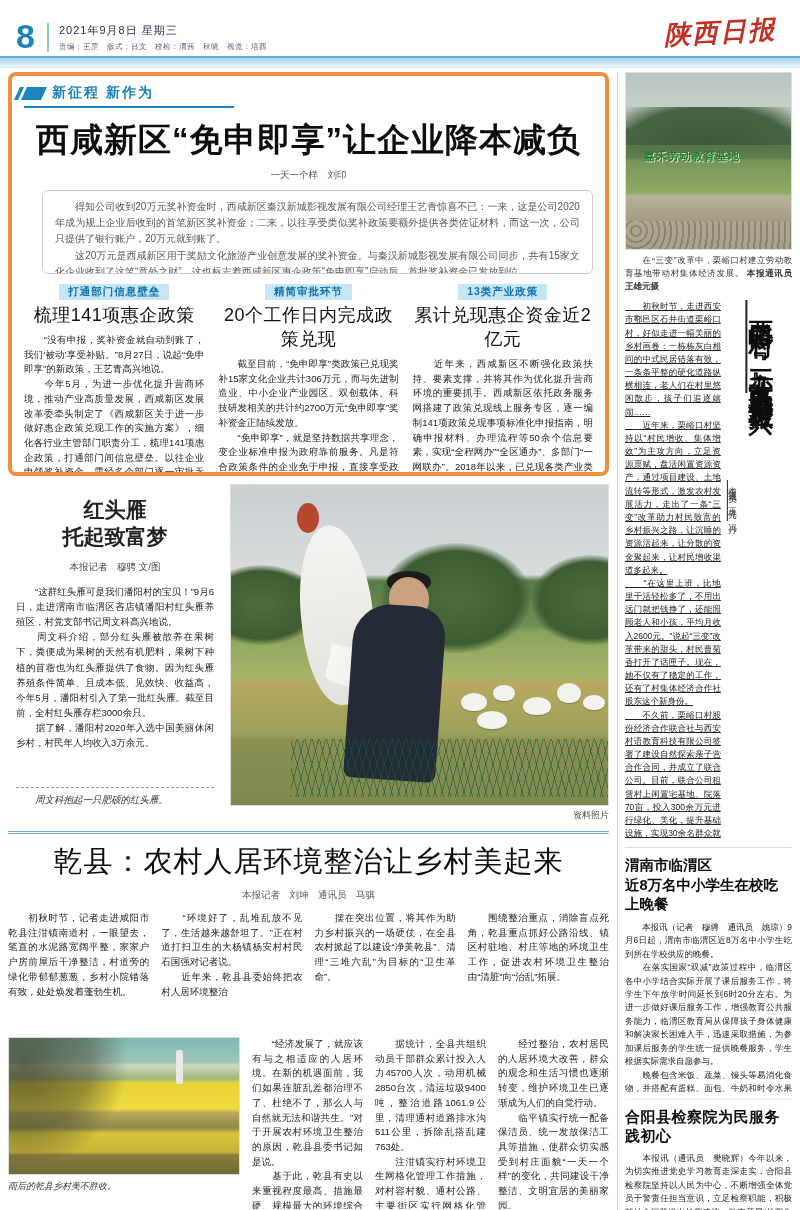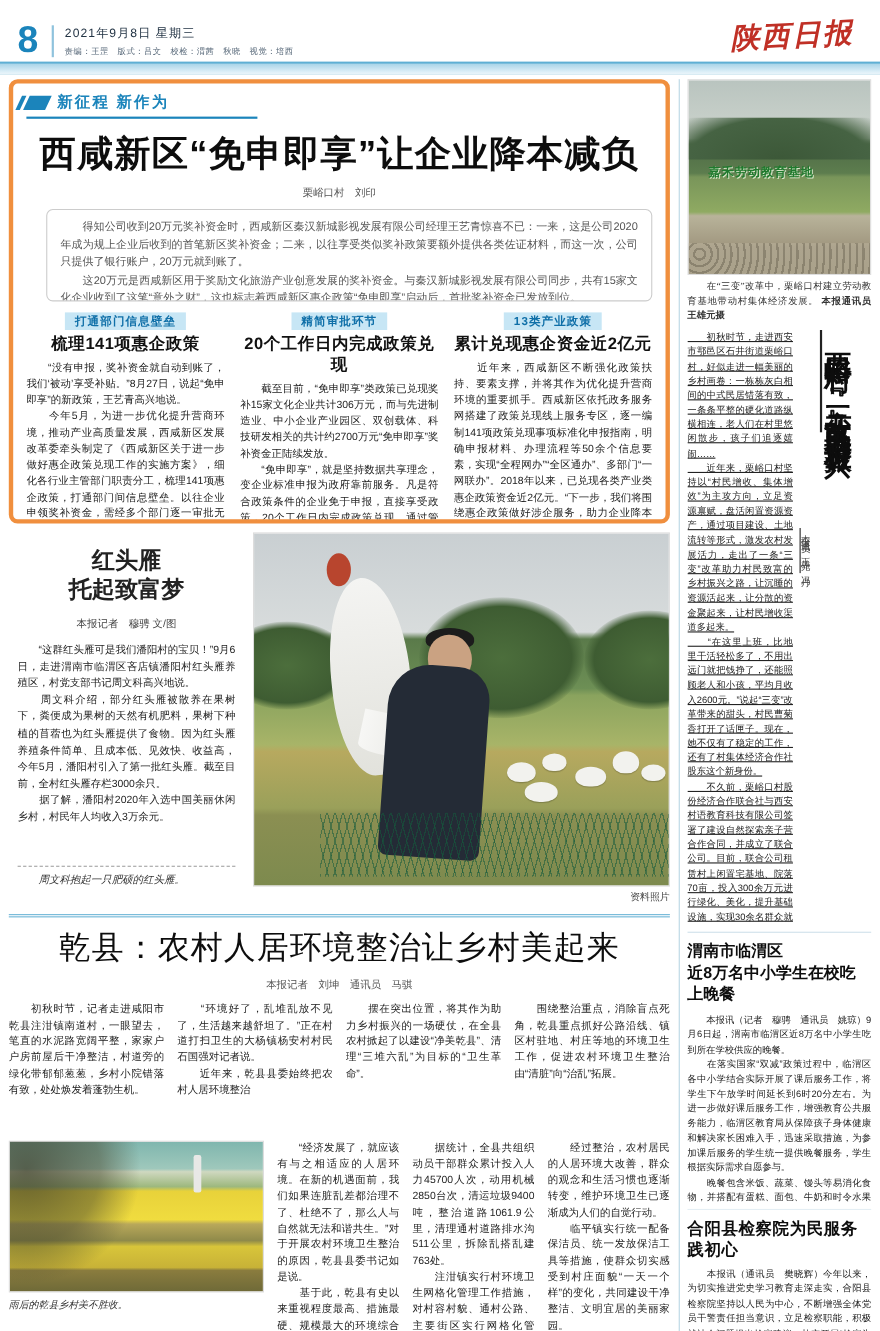--- a/index.html
+++ b/index.html
@@ -35,21 +35,21 @@
   .kicker-icon::after { content:""; position:absolute; left:-7px; top:0; width:4px; height:13px; background:#1b84bb; }
   .kicker-text { font-size:14px; font-weight:bold; color:#1b84bb; letter-spacing:2px; }
   .featured h1 { font-size:33px; font-weight:900; color:#0d0d0d; text-align:center; letter-spacing:1px; margin:10px 0 6px 0; }
   .featured .byline { text-align:center; font-size:9.5px; color:#555; margin-bottom:8px; }
   .leadbox { border:1px solid #ccc; border-radius:6px; padding:8px 12px; font-size:10px; color:#555;
     line-height:1.62; white-space:pre-line; text-align:justify; height:84px; overflow:hidden;margin-left:18px; }
   .fcols { display:flex; gap:14px; margin-top:10px; }
   .fcol { flex:1; min-width:0; }
   .tag { display:block; margin:0 auto 3px auto; width:max-content; max-width:100%; background:#c7e6f5; color:#0f6fa8;
     font-size:10.5px; font-weight:bold; padding:1px 9px; letter-spacing:1px; }
-  .subhead { text-align:center; font-size:15px; font-weight:bold; color:#111; margin-bottom:6px; letter-spacing:0.5px; }
+  .subhead { text-align:center; font-size:18px; font-weight:normal; color:#111; margin-bottom:6px; letter-spacing:0.5px; }
   .ftext { font-size:9.5px; line-height:1.55; color:#222; text-align:justify; white-space:pre-line; height:150px; overflow:hidden; }
 
   
   .middle { display:flex; gap:10px; margin-top:8px; height:350px; border-bottom:3px double #6db5d6; padding-bottom:6px; }
   .goose-left { width:212px; padding:4px 6px 0 8px; }
   .goose-left h2 { font-size:21px; font-weight:900; text-align:center; line-height:1.3; white-space:pre-line; margin:8px 0 10px 0; }
   .goose-left .byline { text-align:center; font-size:9.5px; color:#444; margin-bottom:10px; }
   .gtext { font-size:9.5px; line-height:1.6; text-align:justify; white-space:pre-line; height:195px; overflow:hidden; }
   .dashes { border-top:1px dashed #999; margin:8px 0 6px 0; }
   .gcaption { font-family:"Liberation Serif","DejaVu Serif",serif; font-style:italic; font-size:9.5px; color:#333; white-space:pre-line; }
@@ -149,21 +149,21 @@
   <div class="content">
 
     <div class="left-col">
 
       <section class="featured">
         <div class="kicker-row">
           <span class="kicker-icon"></span>
           <span class="kicker-text">新征程 新作为</span>
         </div>
         <h1>西咸新区“免申即享”让企业降本减负</h1>
-        <div class="byline">栗峪口村　刘印</div>
+        <div class="byline">一天一个样　刘印</div>
         <div class="leadbox">　　得知公司收到20万元奖补资金时，西咸新区秦汉新城影视发展有限公司经理王艺青惊喜不已：一来，这是公司2020年成为规上企业后收到的首笔新区奖补资金；二来，以往享受类似奖补政策要额外提供各类佐证材料，而这一次，公司只提供了银行账户，20万元就到账了。
 　　这20万元是西咸新区用于奖励文化旅游产业创意发展的奖补资金。与秦汉新城影视发展有限公司同步，共有15家文化企业收到了这笔“意外之财”，这也标志着西咸新区惠企政策“免申即享”启动后，首批奖补资金已发放到位。</div>
         <div class="fcols">
           <div class="fcol">
             <span class="tag">打通部门信息壁垒</span>
             <div class="subhead">梳理141项惠企政策</div>
             <div class="ftext">　　“没有申报，奖补资金就自动到账了，我们‘被动’享受补贴。”8月27日，说起“免申即享”的新政策，王艺青高兴地说。
 　　今年5月，为进一步优化提升营商环境，推动产业高质量发展，西咸新区发展改革委牵头制定了《西咸新区关于进一步做好惠企政策兑现工作的实施方案》，细化各行业主管部门职责分工，梳理141项惠企政策，打通部门间信息壁垒。以往企业申领奖补资金，需经多个部门逐一审批无误之后才能兑现，程序多、耗时长，使惠企政策效果打了折扣。</div>
           </div>
           <div class="fcol">

